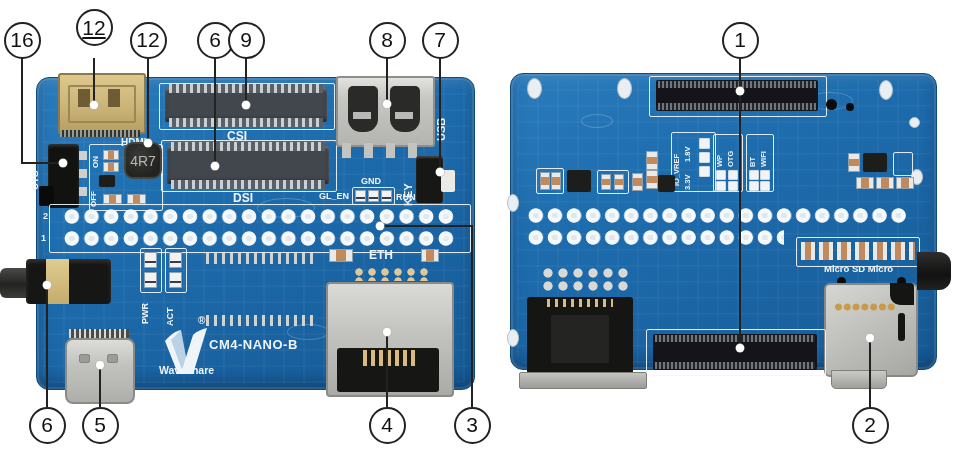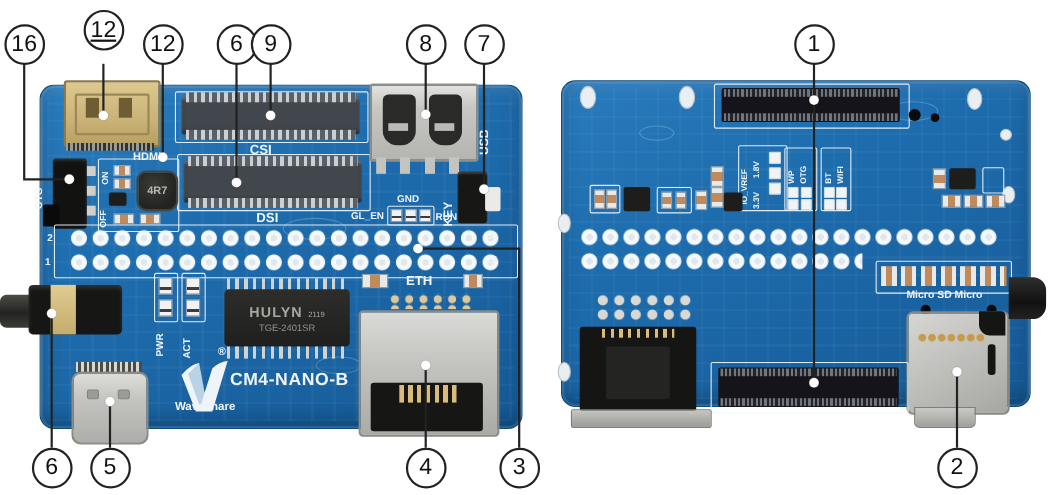--- a/index.html
+++ b/index.html
@@ -90,21 +90,21 @@
     <div class="silk vt" style="left:-6px;top:80px;height:32px;font-size:9px;">OTG</div>
 
     <div class="wbox" style="left:52px;top:66px;width:72px;height:65px;"></div>
     <div class="silk vt" style="left:55px;top:70px;height:20px;font-size:8px;">ON</div>
     <div class="silk vt" style="left:53px;top:105px;height:24px;font-size:8px;">OFF</div>
     <div class="res" style="left:66px;top:72px;width:14px;height:8px;"></div>
     <div class="res" style="left:66px;top:84px;width:14px;height:8px;"></div>
     <div class="sot" style="left:62px;top:97px;width:16px;height:12px;"></div>
     <div class="res" style="left:66px;top:116px;width:17px;height:8px;"></div>
     <div class="res" style="left:90px;top:116px;width:17px;height:8px;"></div>
-    <div class="abs" style="left:87px;top:77px;width:34px;height:33px;background:radial-gradient(circle at 40% 35%,#3a3a36,#232321 70%);border:2px solid #45453f;border-radius:9px;display:flex;align-items:center;justify-content:center;color:#b6b6ae;font-size:10px;font-weight:bold;">4R7</div>
+    <div class="abs" style="left:87px;top:64px;width:34px;height:33px;background:radial-gradient(circle at 40% 35%,#3a3a36,#232321 70%);border:2px solid #45453f;border-radius:9px;display:flex;align-items:center;justify-content:center;color:#b6b6ae;font-size:14px;font-weight:normal;">4R7</div>
 
     <div class="silk" style="left:324px;top:99px;font-size:9px;">GND</div>
     <div class="wbox" style="left:315px;top:109px;width:41px;height:16px;">
       <div class="ledc" style="left:2px;top:2px;width:9px;height:10px;"></div>
       <div class="ledc" style="left:15px;top:2px;width:9px;height:10px;"></div>
       <div class="ledc" style="left:28px;top:2px;width:9px;height:10px;"></div>
     </div>
     <div class="silk" style="left:282px;top:114px;font-size:9px;">GL_EN</div>
     <div class="silk" style="left:359px;top:115px;font-size:9px;">RUN</div>
 
@@ -134,35 +134,28 @@
     <div class="silk vt" style="left:104px;top:216px;height:30px;font-size:9px;">PWR</div>
     <div class="silk vt" style="left:129px;top:218px;height:30px;font-size:9px;">ACT</div>
 
     <div class="abs" style="left:32px;top:251px;width:60px;height:9px;background:repeating-linear-gradient(90deg,#d8d9d5 0 2px,#4b4b47 2px 5px);"></div>
     <div class="abs" style="left:28px;top:260px;width:66px;height:62px;background:linear-gradient(180deg,#dcddd9,#c2c3bf 40%,#aeafab);border:2px solid #8a8b87;border-radius:8px;">
       <div class="abs" style="left:12px;top:14px;width:9px;height:7px;background:#77787404;border:1px solid #84857f;border-radius:2px;background:#9b9c96;"></div>
       <div class="abs" style="left:40px;top:14px;width:9px;height:7px;border:1px solid #84857f;border-radius:2px;background:#9b9c96;"></div>
     </div>
 
     <div class="abs" style="left:169px;top:175px;width:110px;height:11px;background:repeating-linear-gradient(90deg,#d2d3cf 0 3px,rgba(0,0,0,0) 3px 8px);"></div>
-    <div class="abs" style="left:167px;top:185px;width:114px;height:52px;background:linear-gradient(180deg,#2d2d2b,#1f1f1d);border-radius:4px;color:#a8a8a0;display:flex;flex-direction:column;align-items:center;justify-content:center;gap:2px;">
-      <div style="display:flex;align-items:baseline;gap:5px;">
-        <span style="font-size:13px;font-weight:bold;letter-spacing:1px;">HULYN</span>
-        <span style="font-size:7px;">2119</span>
-      </div>
-      <div style="font-size:8.5px;color:#93938b;">TGE-2401SR</div>
-    </div>
     <div class="abs" style="left:169px;top:237px;width:110px;height:11px;background:repeating-linear-gradient(90deg,#d2d3cf 0 3px,rgba(0,0,0,0) 3px 8px);"></div>
 
     <div class="silk" style="left:161px;top:238px;font-size:10px;">®</div>
     <svg class="abs" style="left:124px;top:248px;" width="48" height="50" viewBox="0 0 48 50">
       <path d="M4,15 C10,8 15,5 20,4 L25,31 L32,9 C36,5 41,3 46,2 L32,48 L17,48 Z" fill="#eef4f8"></path>
       <path d="M20,4 L25,31 L21,44 L10,14 Z" fill="#1d6cae" opacity="0.25"></path>
     </svg>
-    <div class="silk" style="left:172px;top:260px;font-size:16px;letter-spacing:.5px;">CM4-NANO-B</div>
+    <div class="silk" style="left:172px;top:260px;font-size:13px;letter-spacing:.5px;">CM4-NANO-B</div>
     <div class="silk" style="left:122px;top:287px;font-size:10.5px;">Waveshare</div>
 
     <div class="silk" style="left:332px;top:171px;font-size:12px;">ETH</div>
     <div class="abs" style="left:316px;top:189px;width:76px;height:14px;background-image:radial-gradient(circle at 6px 5px,#dcc89a 0 3.4px,rgba(0,0,0,0) 4px);background-size:13px 9px;"></div>
     <div class="abs" style="left:289px;top:204px;width:124px;height:111px;background:linear-gradient(180deg,#dadbd7,#c2c3bf 45%,#aaaba7);border:2px solid #8a8b87;border-radius:4px;">
       <div class="abs" style="left:9px;top:64px;width:102px;height:44px;background:#161614;border-radius:3px;">
         <div class="abs" style="left:26px;top:2px;width:52px;height:16px;background:repeating-linear-gradient(90deg,#d9bc79 0 4px,#161614 4px 8px);"></div>
       </div>
     </div>
   </div>

